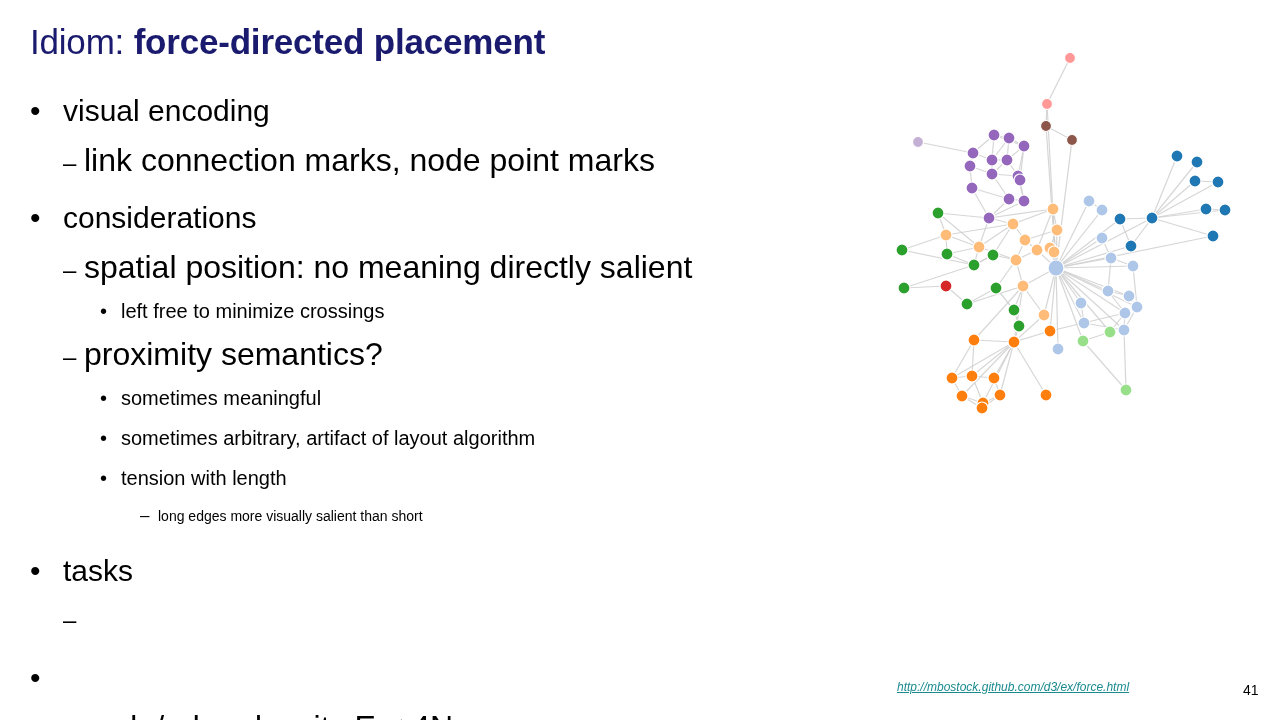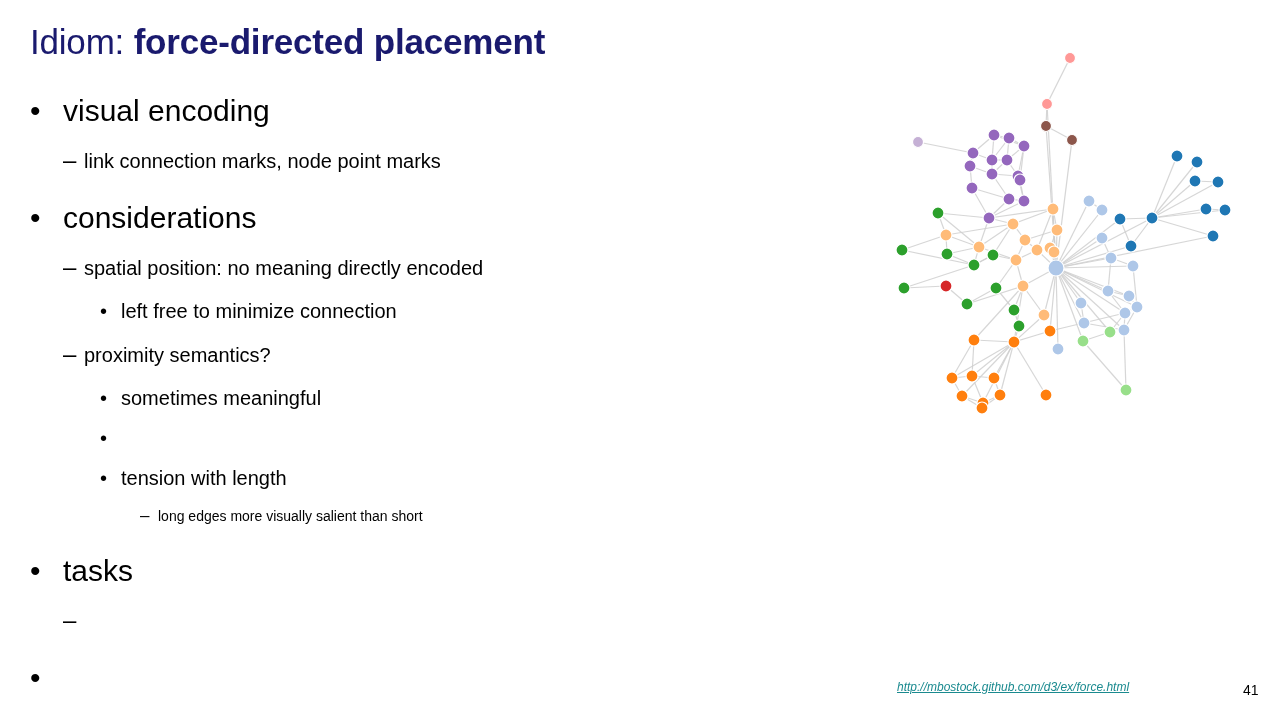--- a/index.html
+++ b/index.html
@@ -53,21 +53,21 @@
   }
 
   
   .lvl1 { padding-left: 30px; margin-top: 0; height: 50px; }
   .lvl1 .bullet-glyph { width: 33px; font-size: 30px; line-height: 46px; }
   .lvl1 .bullet-text  { font-size: 30px; line-height: 46px; }
 
   
   .lvl2 { padding-left: 63px; height: 47px; }
   .lvl2 .bullet-glyph { width: 21px; font-size: 24px; line-height: 44px; }
-  .lvl2 .bullet-text  { font-size: 20px; line-height: 44px; }
+  .lvl2 .bullet-text  { font-size: 32px; line-height: 44px; }
 
   
   .lvl3 { padding-left: 100px; height: 40px; }
   .lvl3 .bullet-glyph { width: 21px; font-size: 20px; line-height: 38px; }
   .lvl3 .bullet-text  { font-size: 20px; line-height: 38px; }
 
   
   .lvl4 { padding-left: 140px; height: 35px; }
   .lvl4 .bullet-glyph { width: 18px; font-size: 17px; line-height: 34px; }
   .lvl4 .bullet-text  { font-size: 14px; line-height: 34px; }
@@ -125,40 +125,41 @@
 
   <div class="gap-sm"></div>
 
   <div class="bullet-row lvl1">
     <span class="bullet-glyph">•</span>
     <span class="bullet-text">considerations</span>
   </div>
 
   <div class="bullet-row lvl2">
     <span class="bullet-glyph">–</span>
-    <span class="bullet-text">spatial position: no meaning directly encoded</span>
+    <span class="bullet-text">spatial position: no meaning directly salient</span>
   </div>
 
   <div class="bullet-row lvl3">
     <span class="bullet-glyph">•</span>
-    <span class="bullet-text">left free to minimize connection</span>
+    <span class="bullet-text">left free to minimize crossings</span>
   </div>
 
   <div class="bullet-row lvl2">
     <span class="bullet-glyph">–</span>
     <span class="bullet-text">proximity semantics?</span>
   </div>
 
   <div class="bullet-row lvl3">
     <span class="bullet-glyph">•</span>
     <span class="bullet-text">sometimes meaningful</span>
   </div>
 
   <div class="bullet-row lvl3">
     <span class="bullet-glyph">•</span>
+    <span class="bullet-text">sometimes arbitrary, artifact of layout algorithm</span>
   </div>
 
   <div class="bullet-row lvl3">
     <span class="bullet-glyph">•</span>
     <span class="bullet-text">tension with length</span>
   </div>
 
   <div class="bullet-row lvl4">
     <span class="bullet-glyph">–</span>
     <span class="bullet-text">long edges more visually salient than short</span>

